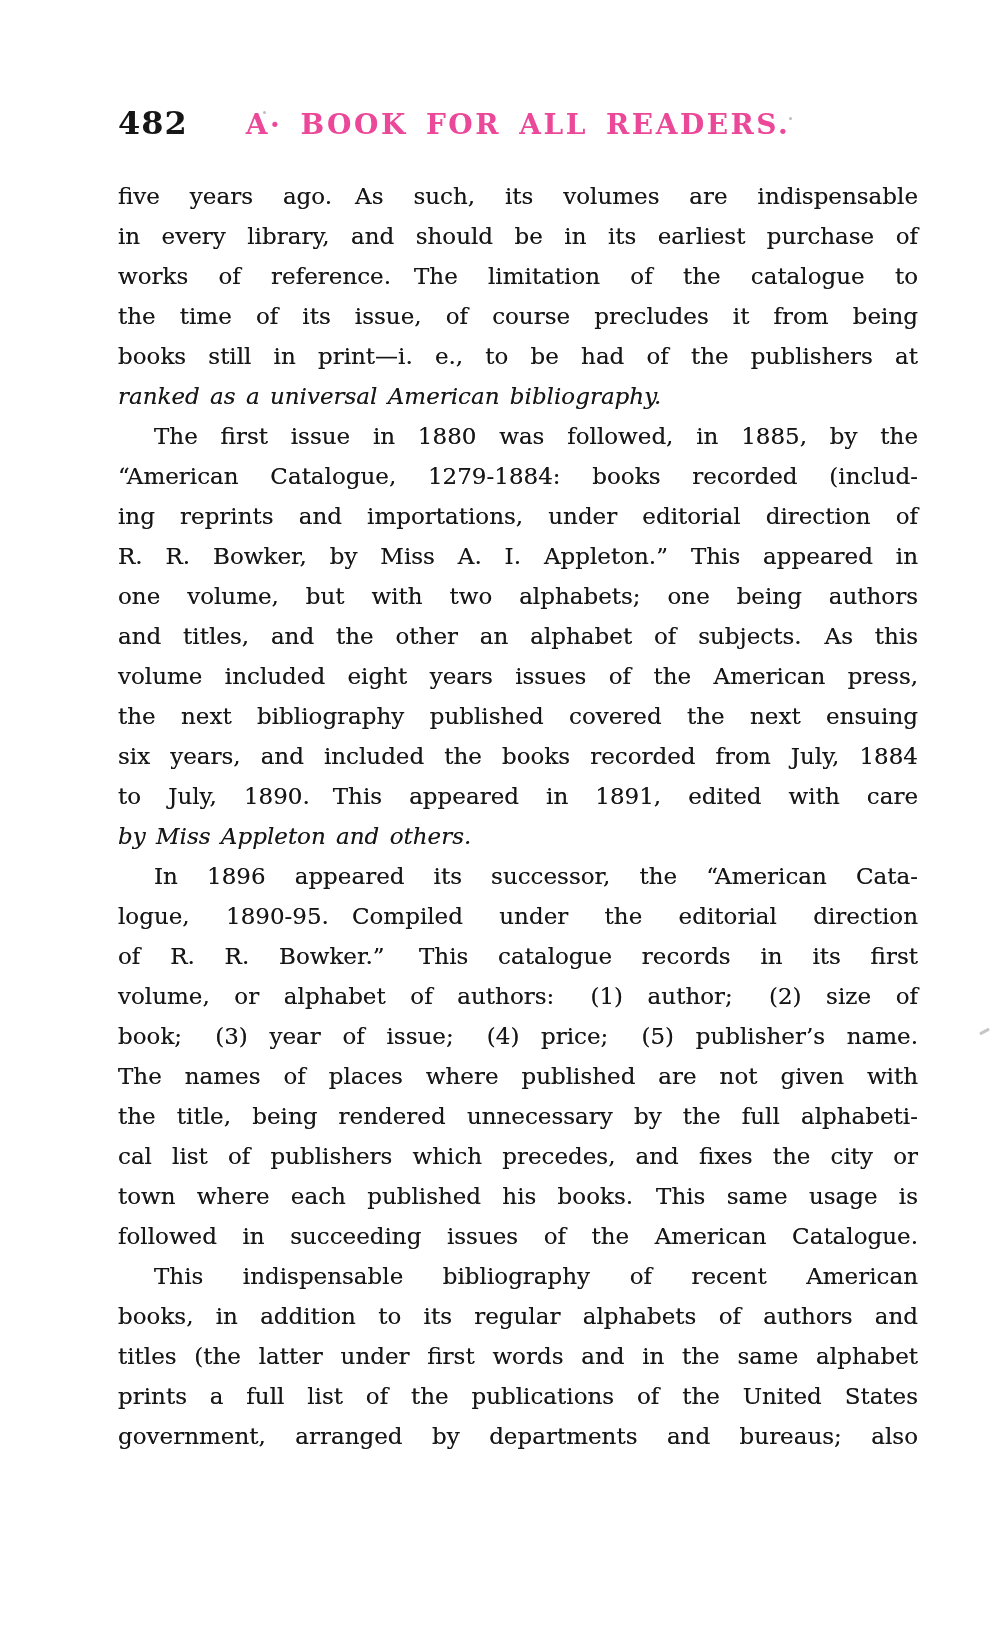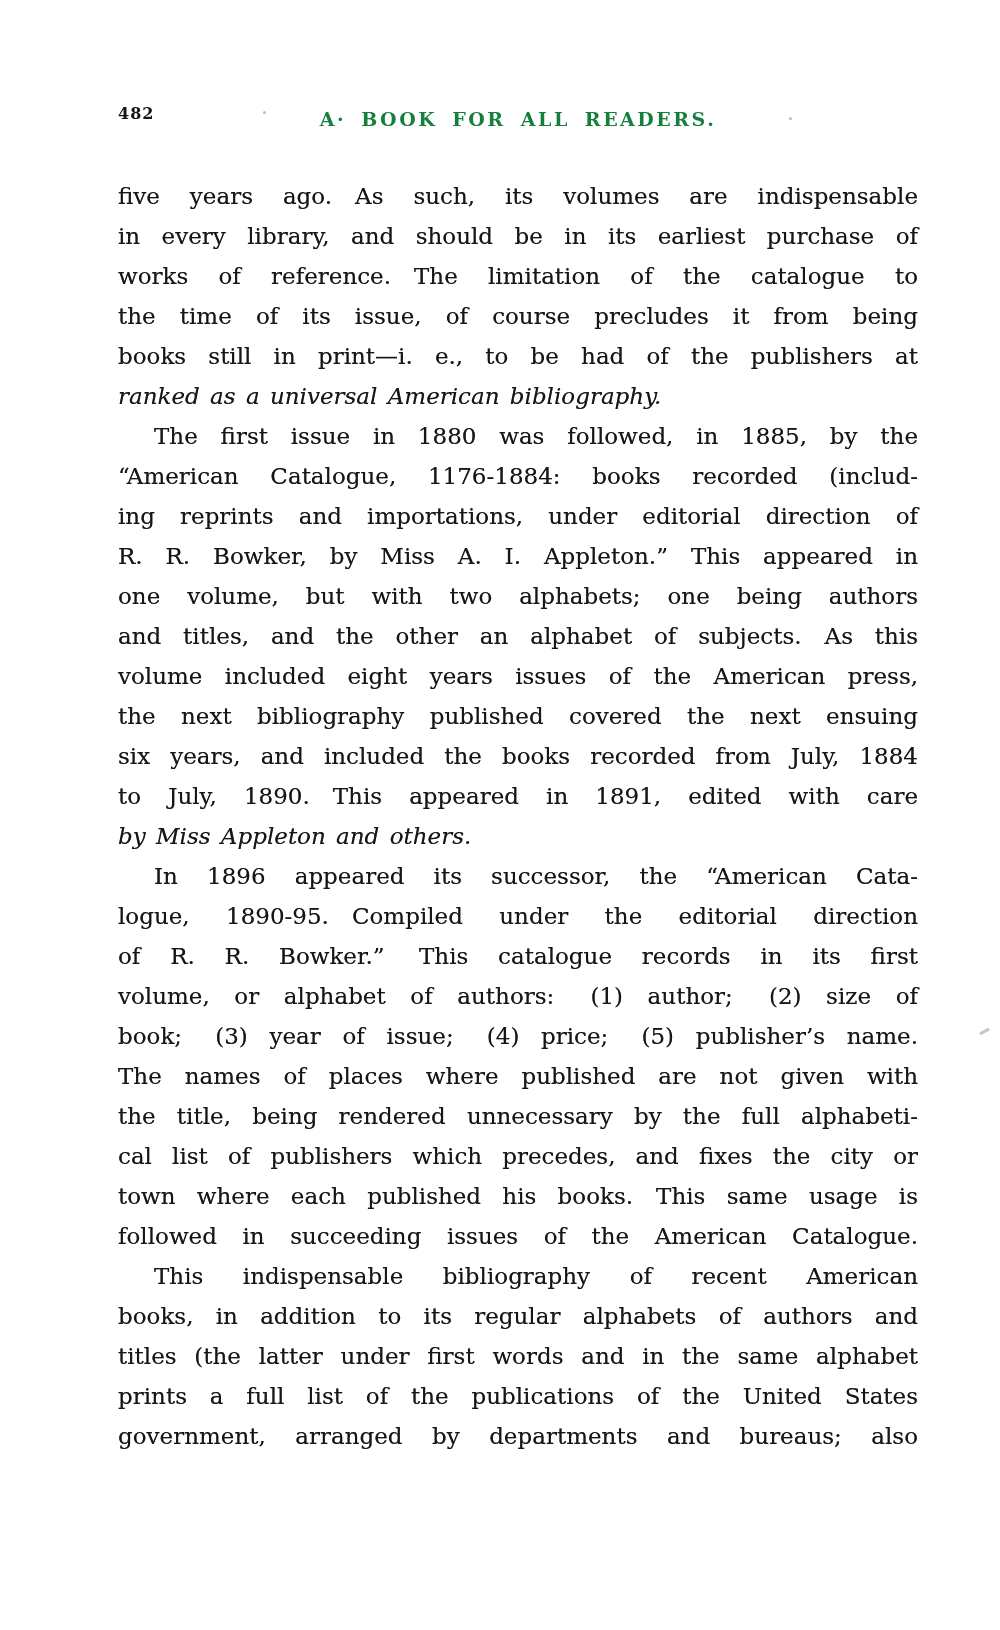--- a/index.html
+++ b/index.html
@@ -20,36 +20,36 @@
     position: absolute;
     top: 104px;
     left: 118px;
     width: 800px;
     height: 38px;
   }
   .page-number {
     position: absolute;
     left: 0;
     top: 0;
-    font-size: 16px;
+    font-size: 32px;
     font-weight: 700;
     letter-spacing: 1px;
     color: #161616;
   }
   .running-title {
     position: absolute;
     left: 0;
     right: 0;
     top: 4px;
     text-align: center;
-    font-size: 19px;
+    font-size: 28px;
     font-weight: 700;
     letter-spacing: 2.5px;
     word-spacing: 6px;
-    color: #15803d;
+    color: #ec4899;
   }
   .body-text {
     position: absolute;
     top: 176px;
     left: 118px;
     width: 800px;
     font-size: 23px;
     line-height: 40px;
     color: #161616;
     text-shadow: 0 0 0.5px rgba(0,0,0,0.55);
@@ -93,21 +93,21 @@
       <div class="paragraph">
         <div class="line">five years ago. As such, its volumes are indispensable</div>
         <div class="line">in every library, and should be in its earliest purchase of</div>
         <div class="line">works of reference. The limitation of the catalogue to</div>
         <div class="line">the time of its issue, of course precludes it from being</div>
         <div class="line">books still in print—i. e., to be had of the publishers at</div>
         <div class="line endline">ranked as a universal American bibliography.</div>
       </div>
       <div class="paragraph">
         <div class="line indent">The first issue in 1880 was followed, in 1885, by the</div>
-        <div class="line">“American Catalogue, 1176-1884: books recorded (includ-</div>
+        <div class="line">“American Catalogue, 1279-1884: books recorded (includ-</div>
         <div class="line">ing reprints and importations, under editorial direction of</div>
         <div class="line">R. R. Bowker, by Miss A. I. Appleton.” This appeared in</div>
         <div class="line">one volume, but with two alphabets; one being authors</div>
         <div class="line">and titles, and the other an alphabet of subjects. As this</div>
         <div class="line">volume included eight years issues of the American press,</div>
         <div class="line">the next bibliography published covered the next ensuing</div>
         <div class="line">six years, and included the books recorded from July, 1884</div>
         <div class="line">to July, 1890. This appeared in 1891, edited with care</div>
         <div class="line endline">by Miss Appleton and others.</div>
       </div>

